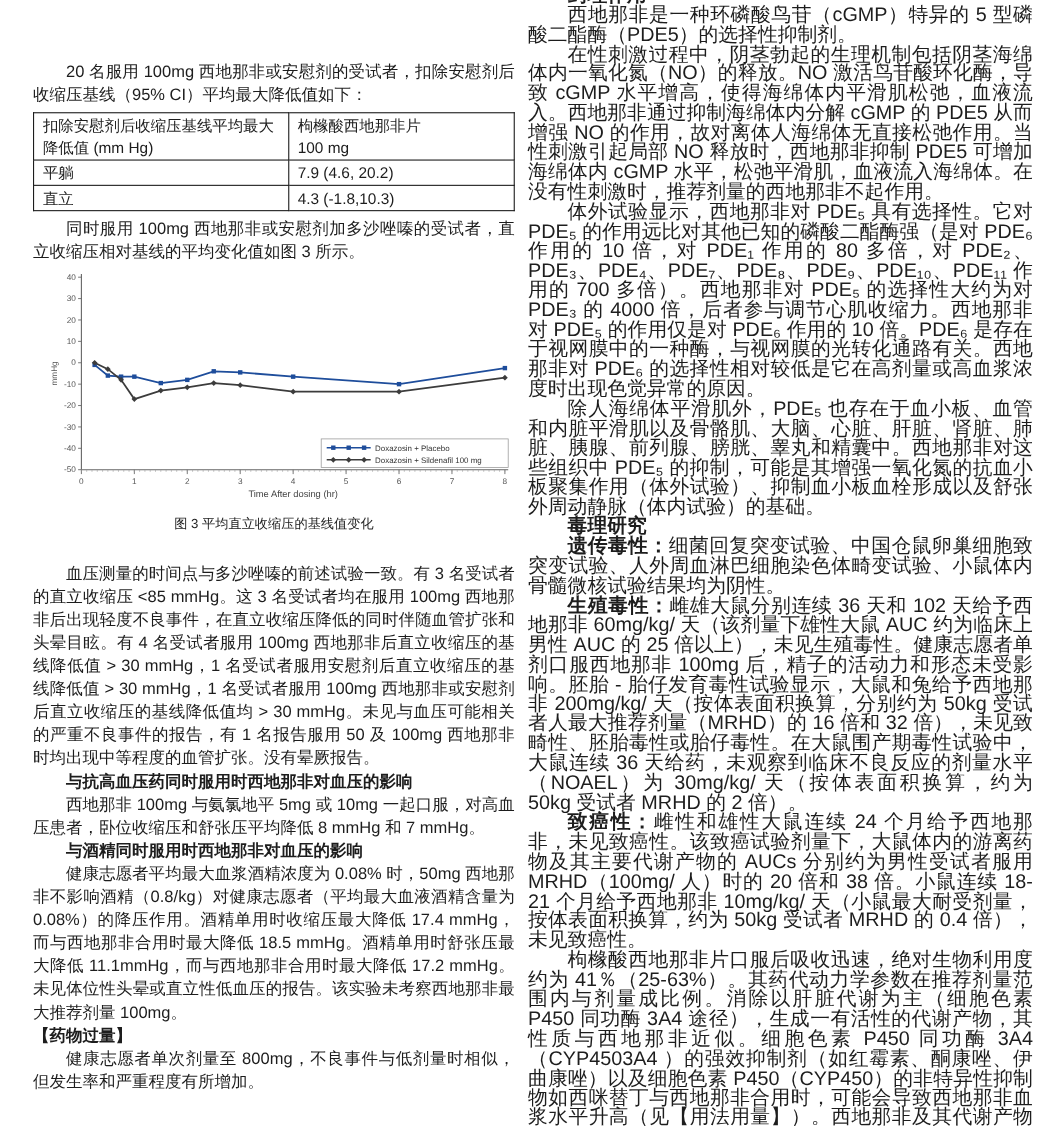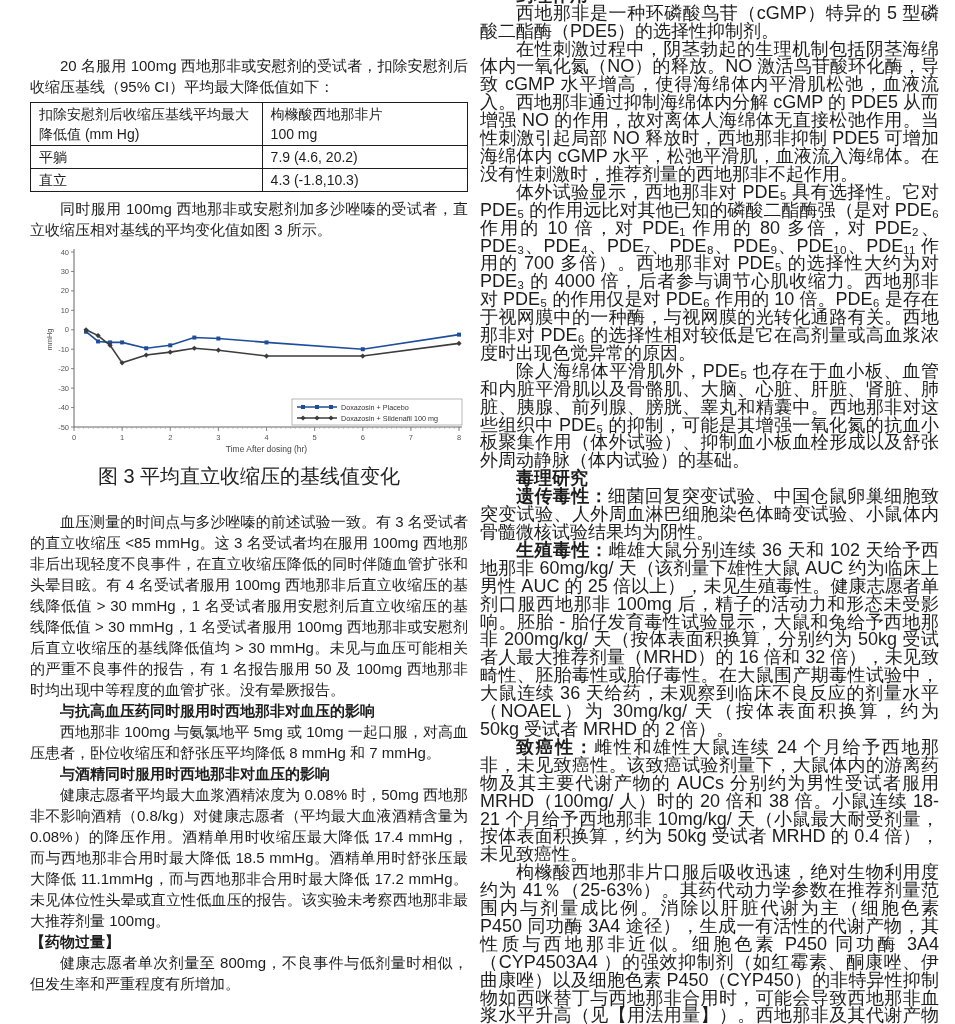--- a/index.html
+++ b/index.html
@@ -41,21 +41,21 @@
     text-align: left;
   }
   table.bp td.c1 { width: 53%; }
   td.pre { white-space: pre-line; }
 
   figure { margin: 2px 0 24px 0; }
   figure svg { display: block; margin-left: 14px; }
   figcaption {
     text-align: center;
     text-indent: 0;
-    font-size: 20px;
+    font-size: 12px;
     margin-top: 10px;
     color: #222;
   }
 </style>
 </head>
 <body>
 
 <div class="page">
 
   <div class="col col-left">

